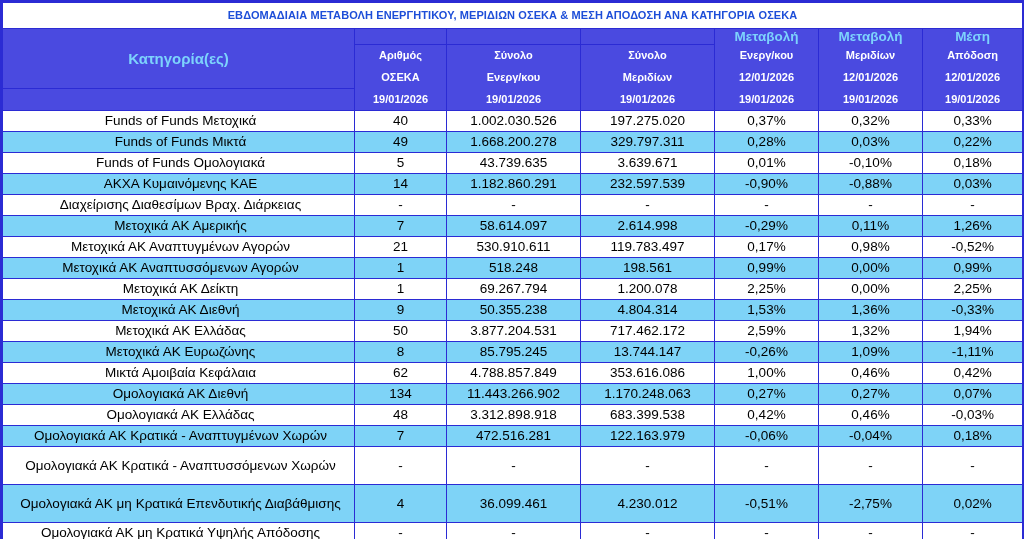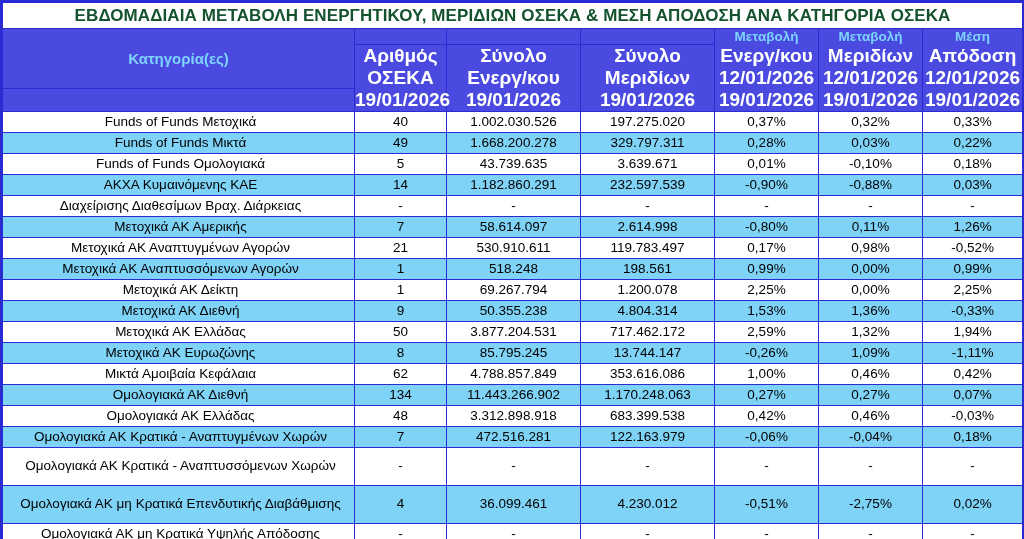--- a/index.html
+++ b/index.html
@@ -27,44 +27,44 @@
   td, th {
     border: 1px solid #2b2bd4;
     padding: 0;
     font-size: 13.5px;
     line-height: 1.15;
     vertical-align: middle;
     box-sizing: border-box;
   }
   .title-cell {
     background: #ffffff;
-    color: #14532d;
+    color: #1d4ed8;
     font-weight: bold;
     text-align: center;
     height: 26px;
-    font-size: 17px;
+    font-size: 11px;
     letter-spacing: 0.1px;
   }
   .hdr {
     background: #4a4ae0;
     color: #7dd3fc;
     font-weight: bold;
     text-align: center;
     font-size: 13.5px;
   }
   .hdr-cat {
     font-size: 15px;
   }
   .hdr-sub {
     background: #4a4ae0;
     color: #ffffff;
     font-weight: bold;
     text-align: center;
     height: 22px;
-    font-size: 19px;
+    font-size: 11px;
   }
   .row-light {
     background: #7ed3f7;
   }
   .row-white {
     background: #ffffff;
   }
   .cat {
     text-align: center;
     padding-left: 4px;
@@ -185,21 +185,21 @@
         <td class="num">-</td>
         <td class="num">-</td>
         <td class="num">-</td>
         <td class="num">-</td>
       </tr>
       <tr class="data-row row-light">
         <td class="cat">Μετοχικά ΑΚ Αμερικής</td>
         <td class="num">7</td>
         <td class="num">58.614.097</td>
         <td class="num">2.614.998</td>
-        <td class="num">-0,80%</td>
+        <td class="num">-0,29%</td>
         <td class="num">0,11%</td>
         <td class="num">1,26%</td>
       </tr>
       <tr class="data-row row-white">
         <td class="cat">Μετοχικά ΑΚ Αναπτυγμένων Αγορών</td>
         <td class="num">21</td>
         <td class="num">530.910.611</td>
         <td class="num">119.783.497</td>
         <td class="num">0,17%</td>
         <td class="num">0,98%</td>

